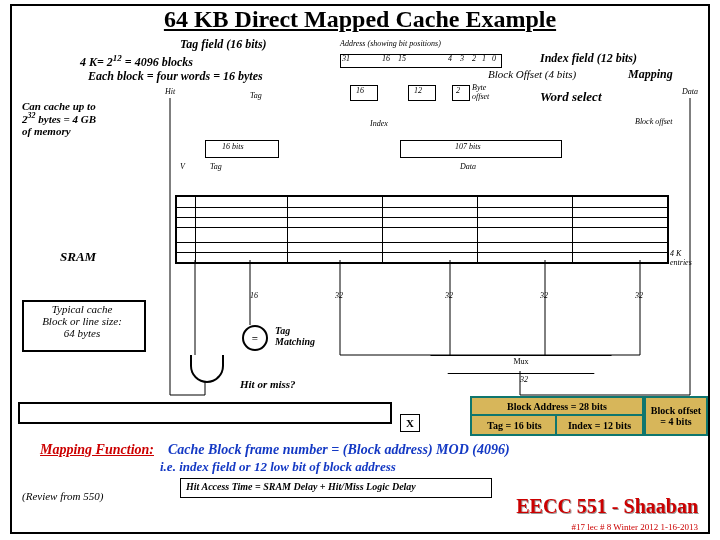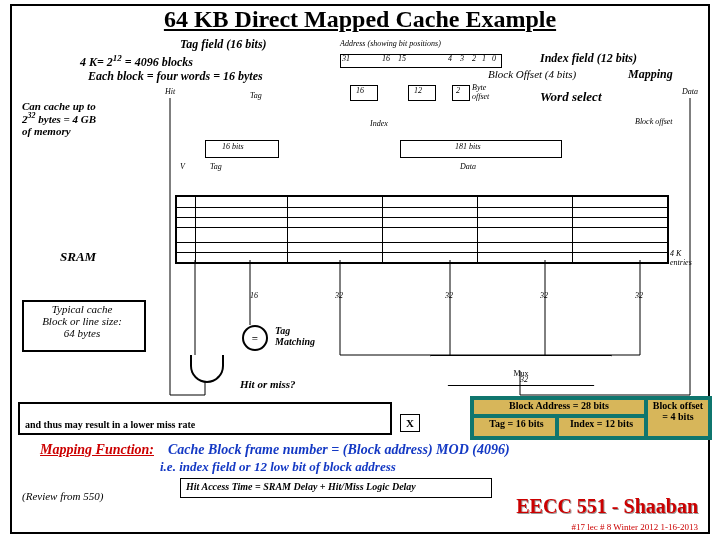--- a/index.html
+++ b/index.html
@@ -28,24 +28,24 @@
   }
   .txt { position: absolute; line-height: 1.1; font-style: italic; }
   .b { font-weight: bold; }
   .u { text-decoration: underline; }
   .tiny { font-size: 8px; }
   .red { color: #c00; }
   .blue { color: #1439c4; }
   .goldbox {
     position: absolute;
     background: #d7b65a;
-    border: 4px solid #0f766e;
+    border: 2px solid #0f766e;
     font-size: 10px;
     font-weight: bold;
-    display: flex; align-items: flex-start; justify-content: center;
+    display: flex; align-items: center; justify-content: center;
     text-align: center;
   }
   .frame { position: absolute; border: 2px solid #000; }
   .thinframe { position: absolute; border: 1px solid #000; }
   .sram-block {
     position: absolute;
     left: 175px; top: 195px; width: 490px; height: 65px;
     border: 2px solid #000;
   }
   .sram-col {
@@ -73,21 +73,21 @@
   .circle {
     position: absolute; width: 22px; height: 22px;
     border: 2px solid #000; border-radius: 50%;
     display:flex;align-items:center;justify-content:center;
     font-size:11px; font-weight:bold; background:#fff;
   }
   .mux {
     position: absolute; border: 1px solid #000;
     background: #fff; font-size: 8px; text-align: center;
     clip-path: polygon(0 0, 100% 0, 90% 100%, 10% 100%);
-    padding-top:13px;
+    padding-top:1px;
   }
   .bottom-note {
     position:absolute; border:2px solid #000;
     font-size:10px; padding:3px 5px; background:#fff;
     line-height:1.15;
   }
   .xbox{
     position:absolute; border:1px solid #000;
     width:18px;height:16px;
     display:flex;align-items:center;justify-content:center;
@@ -143,21 +143,21 @@
 
 <div class="txt" style="left:22px;top:100px;font-size:11px;font-weight:bold">
   <span>Can cache up to</span><br>
   <span>2</span><sup style="font-size:8px">32</sup><span> bytes = 4 GB</span><br>
   <span>of memory</span>
 </div>
 
 <div class="thinframe" style="left:205px;top:140px;width:72px;height:16px"></div>
 <div class="txt tiny" style="left:222px;top:143px">16 bits</div>
 <div class="thinframe" style="left:400px;top:140px;width:160px;height:16px"></div>
-<div class="txt tiny" style="left:455px;top:143px">181 bits</div>
+<div class="txt tiny" style="left:455px;top:143px">107 bits</div>
 
 <div class="txt tiny" style="left:180px;top:163px">V</div>
 <div class="txt tiny" style="left:210px;top:163px">Tag</div>
 <div class="txt tiny" style="left:460px;top:163px">Data</div>
 
 <div class="sram-block">
   <div class="sram-col" style="left:18px"></div>
   <div class="sram-col" style="left:110px"></div>
   <div class="sram-col" style="left:205px"></div>
   <div class="sram-col" style="left:300px"></div>
@@ -191,21 +191,20 @@
 Matching</div>
 
 <div class="and-gate" style="left:190px;top:355px"></div>
 <div class="txt b" style="left:240px;top:378px;font-size:11px">Hit or miss?</div>
 
 <div class="mux" style="left:430px;top:355px;width:180px;height:16px"><span>Mux</span></div>
 <div class="txt tiny" style="left:520px;top:376px">32</div>
 
 <div class="bottom-note" style="left:18px;top:402px;width:360px">
   <br>
-  <span class="b">and thus may result in a lower miss rate</span>
 </div>
 <div class="xbox" style="left:400px;top:414px">
     <span>X</span>
   </div>
 
 <div class="goldbox" style="left:470px;top:396px;width:170px;height:16px">
     <span>Block Address  =  28 bits</span>
   </div>
 <div class="goldbox" style="left:470px;top:414px;width:85px;height:18px">
     <span>Tag = 16 bits</span>

